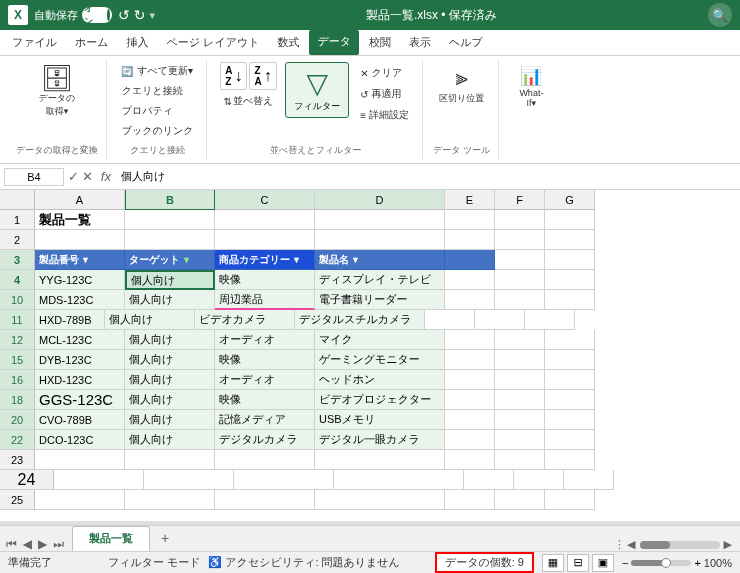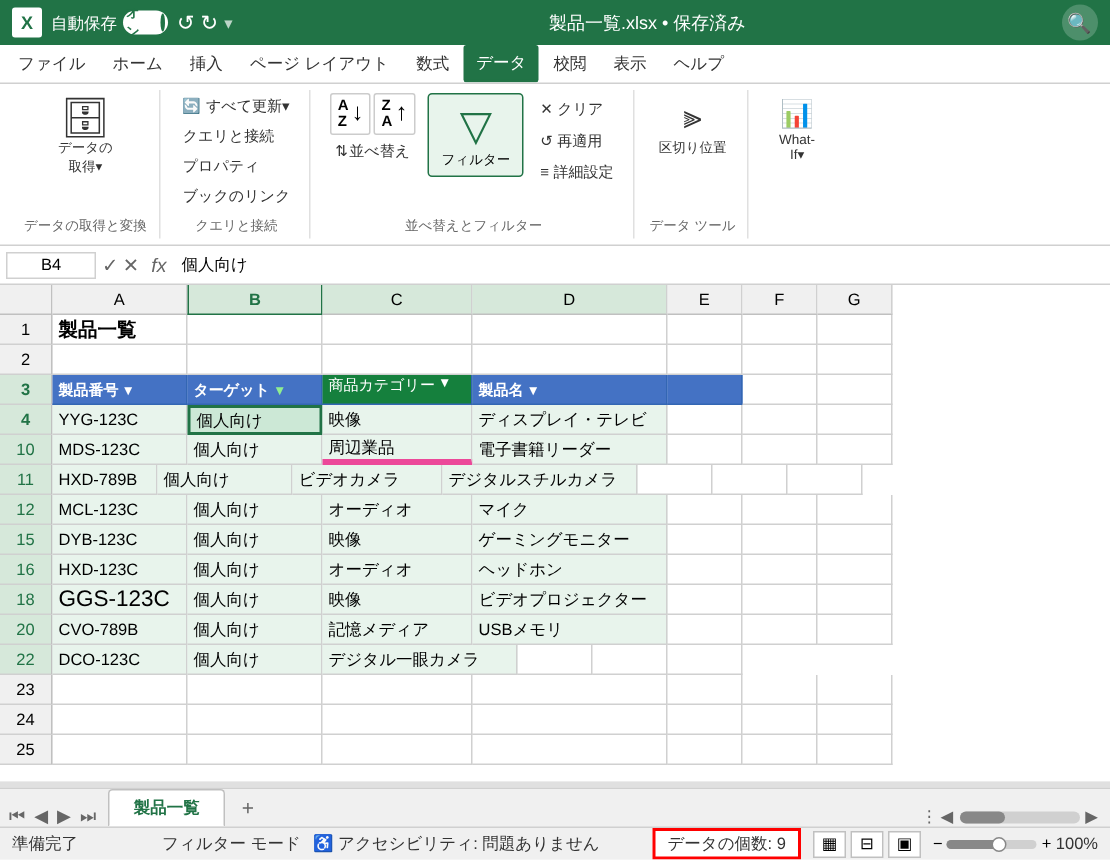--- a/index.html
+++ b/index.html
@@ -204,21 +204,21 @@
         <div style="width:130px;height:20px;border-right:1px solid #d0d0d0;border-bottom:1px solid #d0d0d0;"></div>
         <div style="width:50px;height:20px;border-right:1px solid #d0d0d0;border-bottom:1px solid #d0d0d0;"></div>
         <div style="width:50px;height:20px;border-right:1px solid #d0d0d0;border-bottom:1px solid #d0d0d0;"></div>
         <div style="width:50px;height:20px;border-right:1px solid #d0d0d0;border-bottom:1px solid #d0d0d0;"></div>
       </div>
 
       <div style="display:flex;">
         <div style="width:35px;min-width:35px;height:20px;background:#d6e8da;border-right:1px solid #c0c0c0;border-bottom:1px solid #d0d0d0;display:flex;align-items:center;justify-content:center;font-size:11px;color:#217346;font-weight:bold;">3</div>
         <div style="width:90px;height:20px;background:#4472c4;border-right:1px solid #3366b3;border-bottom:1px solid #3366b3;display:flex;align-items:center;padding:0 4px;font-size:10px;color:#fff;font-weight:bold;gap:2px;">製品番号 <span style="font-size:9px;">▼</span></div>
         <div style="width:90px;height:20px;background:#4472c4;border-right:1px solid #3366b3;border-bottom:1px solid #3366b3;display:flex;align-items:center;padding:0 4px;font-size:10px;color:#fff;font-weight:bold;gap:2px;">ターゲット <span style="font-size:9px;color:#90ee90;">▼</span></div>
-        <div style="width:100px;height:20px;background:#15803d;border-right:1px solid #3366b3;border-bottom:1px solid #3366b3;display:flex;align-items:flex-start;padding:0 4px;font-size:10px;color:#fff;font-weight:normal;gap:2px;">商品カテゴリー <span style="font-size:9px;">▼</span></div>
+        <div style="width:100px;height:20px;background:#1d4ed8;border-right:1px solid #3366b3;border-bottom:1px solid #3366b3;display:flex;align-items:center;padding:0 4px;font-size:10px;color:#fff;font-weight:bold;gap:2px;">商品カテゴリー <span style="font-size:9px;">▼</span></div>
         <div style="width:130px;height:20px;background:#4472c4;border-right:1px solid #3366b3;border-bottom:1px solid #3366b3;display:flex;align-items:center;padding:0 4px;font-size:10px;color:#fff;font-weight:bold;gap:2px;">製品名 <span style="font-size:9px;">▼</span></div>
         <div style="width:50px;height:20px;background:#4472c4;border-right:1px solid #3366b3;border-bottom:1px solid #3366b3;"></div>
         <div style="width:50px;height:20px;border-right:1px solid #d0d0d0;border-bottom:1px solid #d0d0d0;"></div>
         <div style="width:50px;height:20px;border-right:1px solid #d0d0d0;border-bottom:1px solid #d0d0d0;"></div>
       </div>
 
       <div style="display:flex;">
         <div style="width:35px;min-width:35px;height:20px;background:#d6e8da;border-right:1px solid #c0c0c0;border-bottom:1px solid #d0d0d0;display:flex;align-items:center;justify-content:center;font-size:11px;color:#217346;font-weight:bold;">4</div>
         <div style="width:90px;height:20px;background:#e8f4ec;border-right:1px solid #d0d0d0;border-bottom:1px solid #d0d0d0;display:flex;align-items:center;padding:0 4px;font-size:11px;">YYG-123C</div>
         <div style="width:90px;height:20px;background:#cce8d6;border:2px solid #217346;display:flex;align-items:center;padding:0 4px;font-size:11px;">個人向け</div>
@@ -227,21 +227,21 @@
         <div style="width:50px;height:20px;border-right:1px solid #d0d0d0;border-bottom:1px solid #d0d0d0;"></div>
         <div style="width:50px;height:20px;border-right:1px solid #d0d0d0;border-bottom:1px solid #d0d0d0;"></div>
         <div style="width:50px;height:20px;border-right:1px solid #d0d0d0;border-bottom:1px solid #d0d0d0;"></div>
       </div>
 
       <div id="filtered-rows-container">
           <div style="display: flex;">
     <div style="width:35px;min-width:35px;height:20px;background:#d6e8da;border-right:1px solid #c0c0c0;border-bottom:1px solid #d0d0d0;display:flex;align-items:center;justify-content:center;font-size:11px;color:#217346;">10</div>
     <div style="width:90px;height:20px;background:#e8f4ec;border-right:1px solid #d0d0d0;border-bottom:1px solid #d0d0d0;display:flex;align-items:center;padding:0 4px;font-size:11px;">MDS-123C</div>
     <div style="width:90px;height:20px;background:#e8f4ec;border-right:1px solid #d0d0d0;border-bottom:1px solid #d0d0d0;display:flex;align-items:center;padding:0 4px;font-size:11px;">個人向け</div>
-    <div style="width:100px;height:20px;background:#e8f4ec;border-right:1px solid #d0d0d0;border-bottom:4px solid #ec4899;display:flex;align-items:center;padding:0 4px;font-size:11px;">周辺業品</div>
+    <div style="width:100px;height:20px;background:#e8f4ec;border-right:1px solid #d0d0d0;border-bottom:2px solid #ec4899;display:flex;align-items:center;padding:0 4px;font-size:11px;">周辺業品</div>
     <div style="width:130px;height:20px;background:#e8f4ec;border-right:1px solid #d0d0d0;border-bottom:1px solid #d0d0d0;display:flex;align-items:center;padding:0 4px;font-size:11px;">電子書籍リーダー</div>
     <div style="width:50px;height:20px;border-right:1px solid #d0d0d0;border-bottom:1px solid #d0d0d0;"></div>
     <div style="width:50px;height:20px;border-right:1px solid #d0d0d0;border-bottom:1px solid #d0d0d0;"></div>
     <div style="width:50px;height:20px;border-right:1px solid #d0d0d0;border-bottom:1px solid #d0d0d0;"></div>
   </div>
           <div style="display: flex;">
     <div style="width:35px;min-width:35px;height:20px;background:#d6e8da;border-right:1px solid #c0c0c0;border-bottom:1px solid #d0d0d0;display:flex;align-items:center;justify-content:center;font-size:11px;color:#217346;">11</div>
     <div style="width:70px;height:20px;background:#e8f4ec;border-right:1px solid #d0d0d0;border-bottom:1px solid #d0d0d0;display:flex;align-items:center;padding:0 4px;font-size:11px;">HXD-789B</div>
     <div style="width:90px;height:20px;background:#e8f4ec;border-right:1px solid #d0d0d0;border-bottom:1px solid #d0d0d0;display:flex;align-items:center;padding:0 4px;font-size:11px;">個人向け</div>
     <div style="width:100px;height:20px;background:#e8f4ec;border-right:1px solid #d0d0d0;border-bottom:1px solid #d0d0d0;display:flex;align-items:center;padding:0 4px;font-size:11px;">ビデオカメラ</div>
@@ -297,39 +297,40 @@
     <div style="width:100px;height:20px;background:#e8f4ec;border-right:1px solid #d0d0d0;border-bottom:1px solid #d0d0d0;display:flex;align-items:center;padding:0 4px;font-size:11px;">記憶メディア</div>
     <div style="width:130px;height:20px;background:#e8f4ec;border-right:1px solid #d0d0d0;border-bottom:1px solid #d0d0d0;display:flex;align-items:center;padding:0 4px;font-size:11px;">USBメモリ</div>
     <div style="width:50px;height:20px;border-right:1px solid #d0d0d0;border-bottom:1px solid #d0d0d0;"></div>
     <div style="width:50px;height:20px;border-right:1px solid #d0d0d0;border-bottom:1px solid #d0d0d0;"></div>
     <div style="width:50px;height:20px;border-right:1px solid #d0d0d0;border-bottom:1px solid #d0d0d0;"></div>
   </div>
           <div style="display: flex;">
     <div style="width:35px;min-width:35px;height:20px;background:#d6e8da;border-right:1px solid #c0c0c0;border-bottom:1px solid #d0d0d0;display:flex;align-items:center;justify-content:center;font-size:11px;color:#217346;">22</div>
     <div style="width:90px;height:20px;background:#e8f4ec;border-right:1px solid #d0d0d0;border-bottom:1px solid #d0d0d0;display:flex;align-items:center;padding:0 4px;font-size:11px;">DCO-123C</div>
     <div style="width:90px;height:20px;background:#e8f4ec;border-right:1px solid #d0d0d0;border-bottom:1px solid #d0d0d0;display:flex;align-items:center;padding:0 4px;font-size:11px;">個人向け</div>
+    <div style="width:100px;height:20px;background:#e8f4ec;border-right:1px solid #d0d0d0;border-bottom:1px solid #d0d0d0;display:flex;align-items:center;padding:0 4px;font-size:11px;">デジタルカメラ</div>
     <div style="width:130px;height:20px;background:#e8f4ec;border-right:1px solid #d0d0d0;border-bottom:1px solid #d0d0d0;display:flex;align-items:center;padding:0 4px;font-size:11px;">デジタル一眼カメラ</div>
     <div style="width:50px;height:20px;border-right:1px solid #d0d0d0;border-bottom:1px solid #d0d0d0;"></div>
     <div style="width:50px;height:20px;border-right:1px solid #d0d0d0;border-bottom:1px solid #d0d0d0;"></div>
     <div style="width:50px;height:20px;border-right:1px solid #d0d0d0;border-bottom:1px solid #d0d0d0;"></div>
   </div>
         </div>
 
       <div style="display:flex;">
         <div style="width:35px;min-width:35px;height:20px;background:#f0f0f0;border-right:1px solid #c0c0c0;border-bottom:1px solid #d0d0d0;display:flex;align-items:center;justify-content:center;font-size:11px;">23</div>
         <div style="width:90px;height:20px;border-right:1px solid #d0d0d0;border-bottom:1px solid #d0d0d0;"></div>
         <div style="width:90px;height:20px;border-right:1px solid #d0d0d0;border-bottom:1px solid #d0d0d0;"></div>
         <div style="width:100px;height:20px;border-right:1px solid #d0d0d0;border-bottom:1px solid #d0d0d0;"></div>
         <div style="width:130px;height:20px;border-right:1px solid #d0d0d0;border-bottom:1px solid #d0d0d0;"></div>
         <div style="width:50px;height:20px;border-right:1px solid #d0d0d0;border-bottom:1px solid #d0d0d0;"></div>
         <div style="width:50px;height:20px;border-right:1px solid #d0d0d0;border-bottom:1px solid #d0d0d0;"></div>
         <div style="width:50px;height:20px;border-right:1px solid #d0d0d0;border-bottom:1px solid #d0d0d0;"></div>
       </div>
       <div style="display:flex;">
-        <div style="width:35px;min-width:35px;height:20px;background:#f0f0f0;border-right:1px solid #c0c0c0;border-bottom:1px solid #d0d0d0;display:flex;align-items:center;justify-content:center;font-size:11px;">24</div>
+        <div style="width:54px;min-width:35px;height:20px;background:#f0f0f0;border-right:1px solid #c0c0c0;border-bottom:1px solid #d0d0d0;display:flex;align-items:center;justify-content:center;font-size:16px;">24</div>
         <div style="width:90px;height:20px;border-right:1px solid #d0d0d0;border-bottom:1px solid #d0d0d0;"></div>
         <div style="width:90px;height:20px;border-right:1px solid #d0d0d0;border-bottom:1px solid #d0d0d0;"></div>
         <div style="width:100px;height:20px;border-right:1px solid #d0d0d0;border-bottom:1px solid #d0d0d0;"></div>
         <div style="width:130px;height:20px;border-right:1px solid #d0d0d0;border-bottom:1px solid #d0d0d0;"></div>
         <div style="width:50px;height:20px;border-right:1px solid #d0d0d0;border-bottom:1px solid #d0d0d0;"></div>
         <div style="width:50px;height:20px;border-right:1px solid #d0d0d0;border-bottom:1px solid #d0d0d0;"></div>
         <div style="width:50px;height:20px;border-right:1px solid #d0d0d0;border-bottom:1px solid #d0d0d0;"></div>
       </div>
       <div style="display:flex;">
         <div style="width:35px;min-width:35px;height:20px;background:#f0f0f0;border-right:1px solid #c0c0c0;border-bottom:1px solid #d0d0d0;display:flex;align-items:center;justify-content:center;font-size:11px;">25</div>

